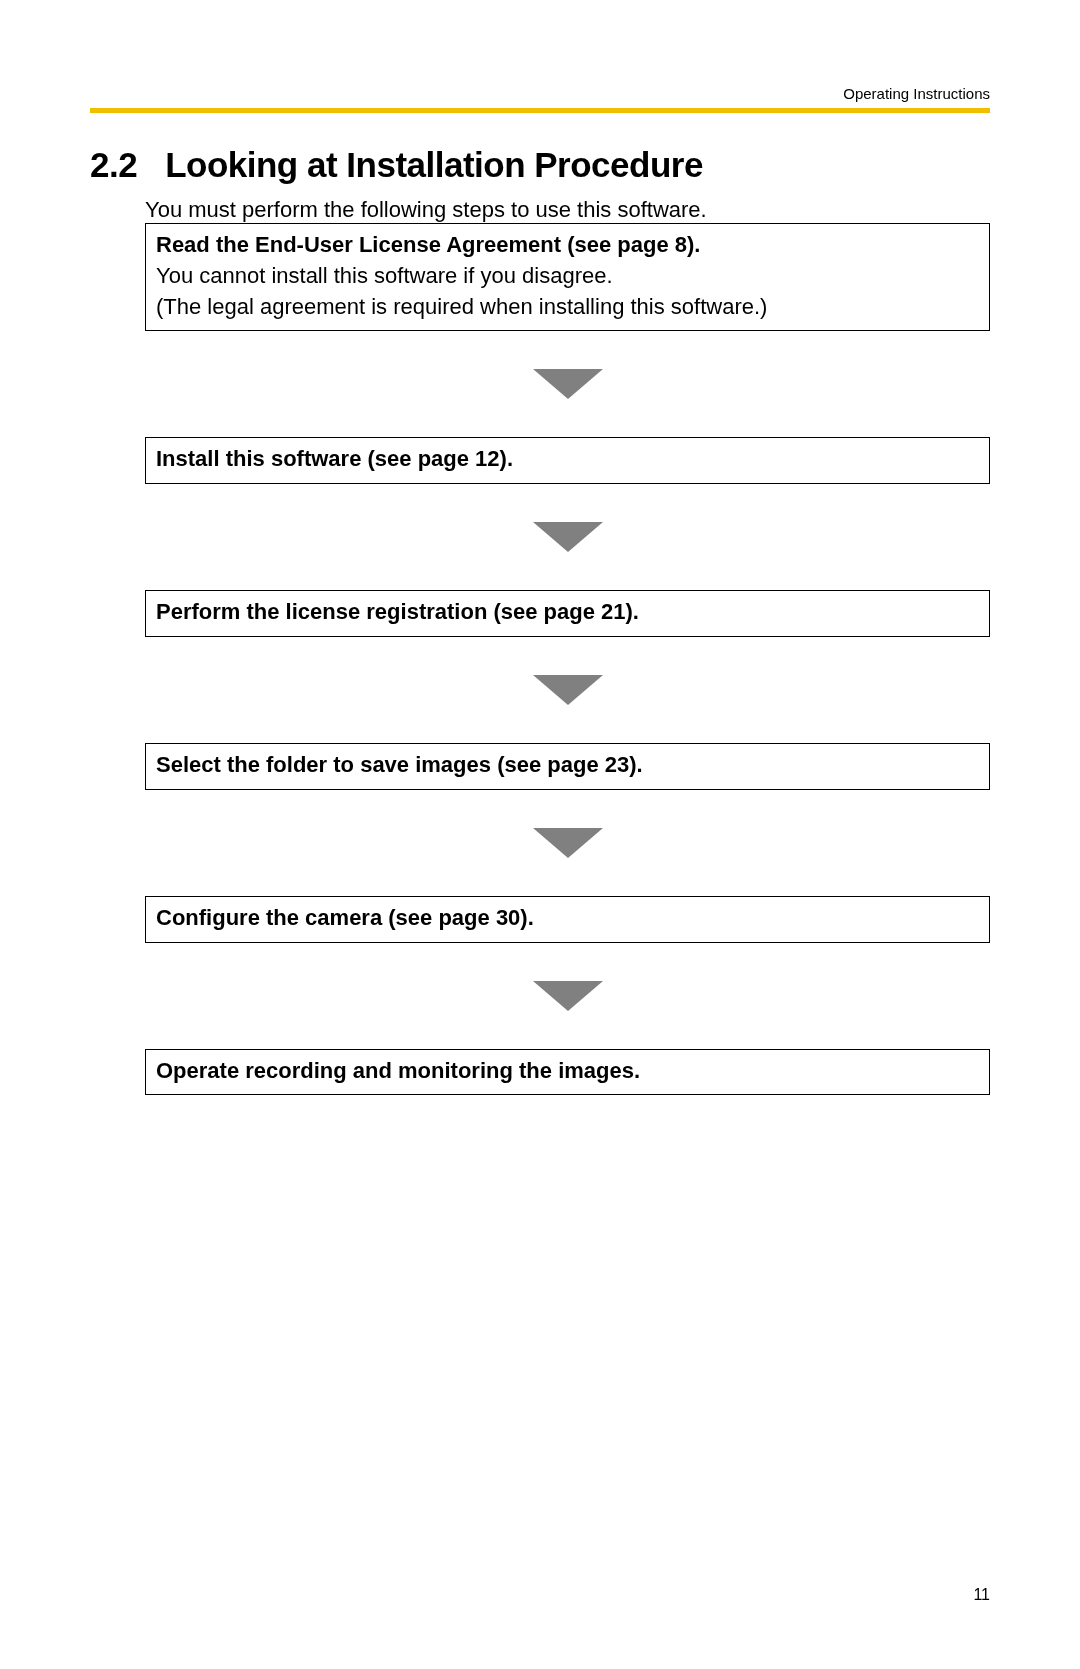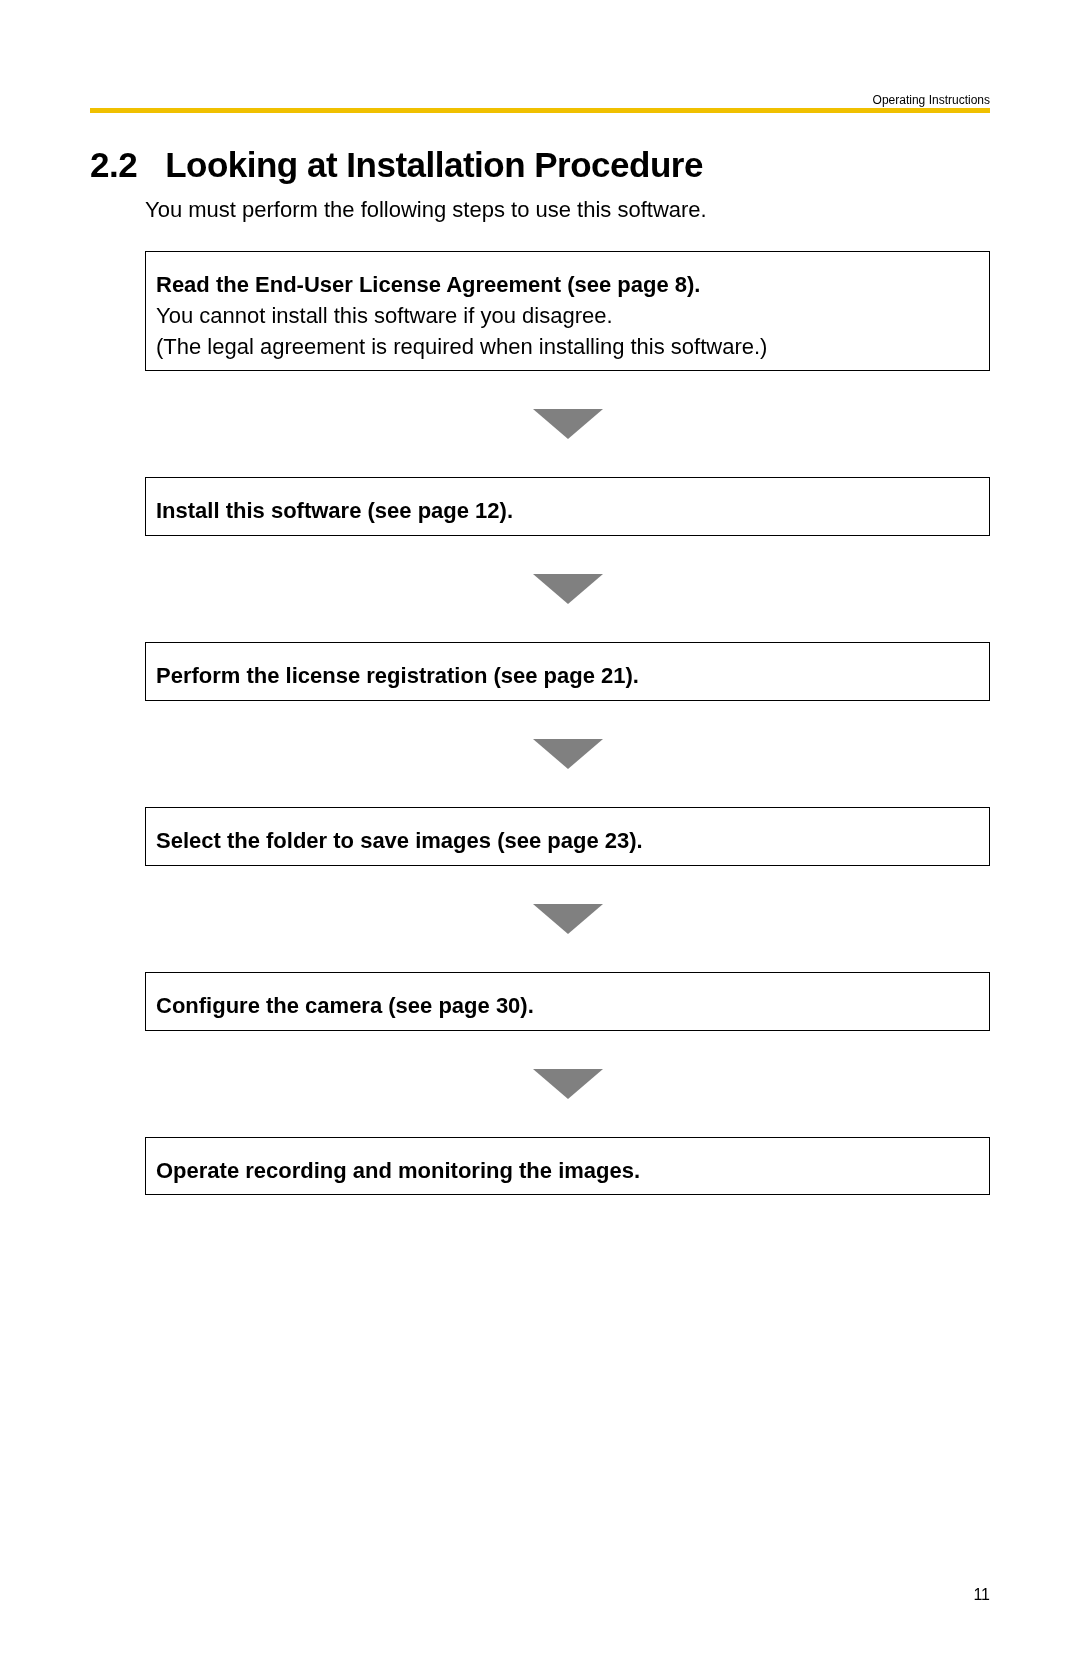--- a/index.html
+++ b/index.html
@@ -18,52 +18,50 @@
     .yellow-bar {
       position: absolute;
       top: 108px;
       left: 90px;
       right: 90px;
       height: 5px;
       background: #f0c000;
     }
     .header-right {
       position: absolute;
-      top: 93px;
+      top: 85px;
       right: 90px;
-      font-size: 12px;
+      font-size: 15px;
       color: #000;
     }
     .section-title {
       font-size: 35px;
       font-weight: bold;
       margin-top: 35px;
       margin-bottom: 12px;
       letter-spacing: -0.5px;
     }
     .section-number {
       display: inline-block;
       margin-right: 28px;
     }
     .intro-text {
       font-size: 22px;
       margin-left: 55px;
-      margin-bottom: 28px;
     }
     .step-box {
       border: 1.5px solid #000;
       margin-left: 55px;
       margin-right: 0;
       padding: 6px 10px 8px 10px;
     }
     .step-title {
       font-size: 22px;
       font-weight: bold;
       line-height: 1.4;
-      margin-top: 12px;
     }
     .step-body {
       font-size: 22px;
       line-height: 1.4;
     }
     .arrow-container {
       display: flex;
       justify-content: center;
       margin: 38px 0 38px 55px;
     }

